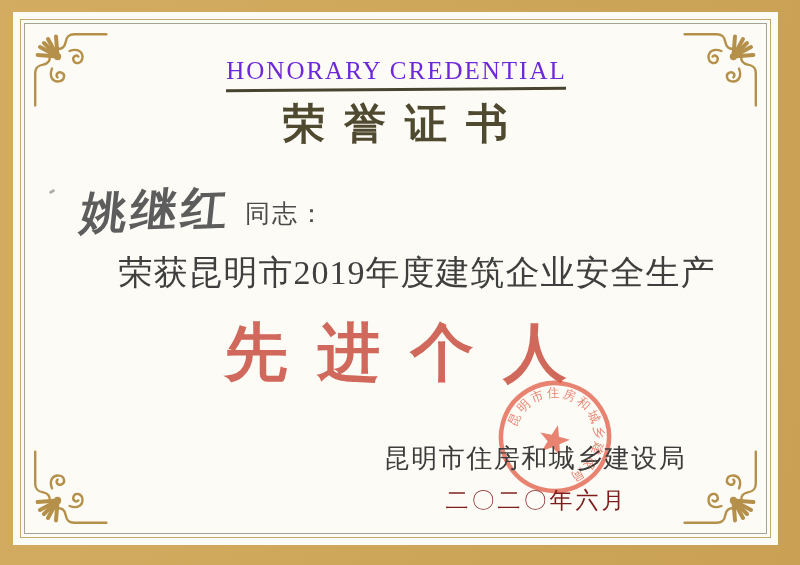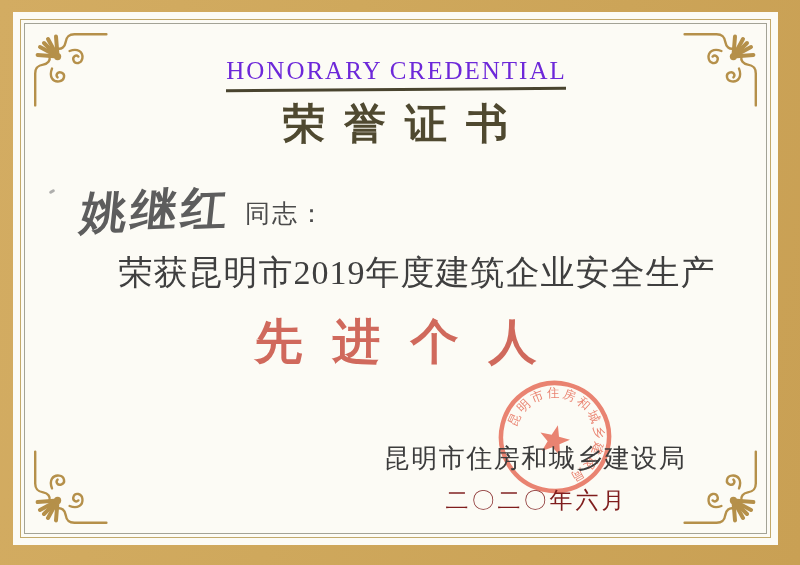--- a/index.html
+++ b/index.html
@@ -56,21 +56,21 @@
   .recipient-salutation{
     display:inline-block;font-size:25px;color:#4b4b4b;margin-left:14px;
     vertical-align:4px;letter-spacing:2px;
   }
   .citation-text{
     position:absolute;top:238px;left:0;right:0;text-align:center;
     font-size:34px;letter-spacing:1px;color:#3f3f3f;font-weight:500;margin-left:43px;
   }
   .award-title{
     position:absolute;top:298px;left:0;right:0;text-align:center;
-    font-size:48px;font-weight:700;letter-spacing:30px;text-indent:30px;
+    font-size:63px;font-weight:700;letter-spacing:30px;text-indent:30px;
     color:#d0695c;
   }
   .issuer-block{
     position:absolute;top:429px;left:342px;width:360px;text-align:center;
     font-family:"Liberation Sans","DejaVu Sans",sans-serif;
   }
   .issuer-name{
     font-size:26px;letter-spacing:1.5px;color:#3c3c3c;font-weight:500;
   }
   .issue-date{

